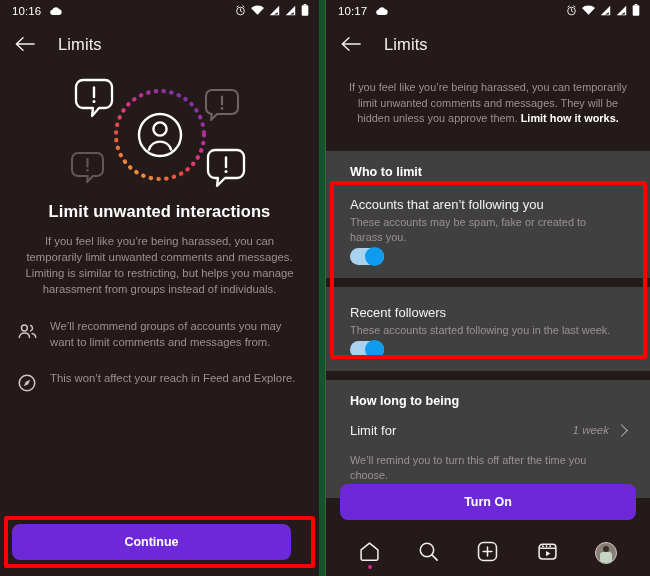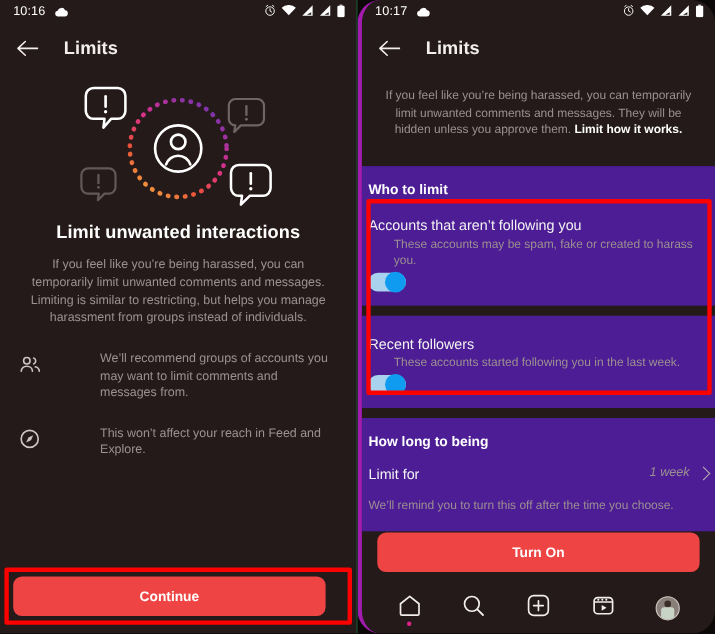--- a/index.html
+++ b/index.html
@@ -10,40 +10,40 @@
     overflow: hidden;
   }
   .stage { position: relative; width: 650px; height: 576px; display: flex; }
 
   .panel {
     position: relative;
     width: 325px; height: 576px;
     background: #251a1a;
     overflow: hidden;
   }
-  .panel.left  { border-right: 1px solid #14532d; }
-  .panel.right { border-left: 4px solid #a21caf; border-radius: 21px; }
+  .panel.left  { border-right: 6px solid #14532d; }
+  .panel.right { border-left: 1px solid #a21caf; }
 
   
   .statusbar {
     height: 22px;
     display: flex; align-items: center;
     padding: 0 10px 0 12px;
     color: #ffffff;
     font-size: 11px;
   }
   .status-time { font-size: 11.5px; letter-spacing: .1px; }
   .status-cloud { margin-left: 8px; display: inline-flex; }
   .status-right { margin-left: auto; display: flex; align-items: center; gap: 5px; }
 
   
   .appbar { height: 44px; display: flex; align-items: center; padding: 0 14px; }
   .back-arrow { width: 22px; height: 22px; display: inline-flex; align-items: center; justify-content: center; }
   .appbar-title {
-    color: #f3eeee; font-size: 16.5px; font-weight: 700;
+    color: #f3eeee; font-size: 16.5px; font-weight: 400;
     margin-left: 22px; letter-spacing: .1px;
   }
 
   
   .illus { position: relative; height: 130px; margin-top: 6px; }
   .illus-inner { position: absolute; left: 50%; top: 0; transform: translateX(-50%); width: 210px; height: 130px; }
 
   
   .hero-title {
     text-align: center; color: #ffffff;
@@ -51,34 +51,34 @@
     letter-spacing: .1px;
   }
   .hero-body {
     text-align: center; color: #9c9090;
     font-size: 11.3px; line-height: 16px;
     margin: 12px 24px 0 24px;
   }
 
   
   .features { margin-top: 22px; padding: 0 18px; }
-  .feature { display: flex; align-items: flex-start; margin-bottom: 21px; gap: 41px; }
+  .feature { display: flex; align-items: flex-start; margin-bottom: 21px; }
   .feature-icon {
     width: 26px; min-width: 26px; height: 22px;
     display: flex; align-items: center; justify-content: flex-start;
     margin-top: 1px;
   }
   .feature-text {
     color: #9c9090; font-size: 11.3px; line-height: 15.5px;
     padding-left: 6px;
   }
 
   
   .btn-primary {
-    background: #ef4444; color: #ffffff;
+    background: #6d28d9; color: #ffffff;
     font-size: 12.5px; font-weight: 700;
     border-radius: 8px; border: 0;
     height: 36px; width: 100%;
     display: flex; align-items: center; justify-content: center;
     cursor: pointer;
   }
 
   .continue-wrap {
     position: absolute; left: 12px; right: 28px; bottom: 16px;
   }
@@ -89,30 +89,30 @@
   #redbox-who      { left: 4px; right: 3px; top: 181px; height: 178px; }
 
   
   .intro {
     text-align: center; color: #9c9090;
     font-size: 10.9px; line-height: 15.5px;
     margin: 14px 20px 0 20px;
   }
   .intro .link { color: #ffffff; font-weight: 700; }
 
-  .section { background: #4c1d95; padding: 0 6px; }
+  .section { background: #404040; padding: 0 24px; }
   .section-title {
     color: #ffffff; font-size: 12.6px; font-weight: 700;
     padding: 14px 0 0 0;
   }
 
   .row { display: flex; align-items: flex-start; padding: 17px 0 13px 0; flex-direction: column; }
   .row-texts { flex: 1; padding-right: 14px; }
   .row-title { color: #f2f2f2; font-size: 13px; line-height: 17px; }
-  .row-sub { color: #9c9090; font-size: 10.9px; line-height: 15px; margin-top: 2px; margin-left: 23px; }
+  .row-sub { color: #9c9090; font-size: 10.9px; line-height: 15px; margin-top: 2px; }
 
   .toggle {
     width: 34px; min-width: 34px; height: 17px; border-radius: 9px;
     background: #a9d2ef; position: relative; margin-top: 3px; cursor: pointer;
   }
   .toggle .knob {
     position: absolute; right: 0; top: -1px;
     width: 19px; height: 19px; border-radius: 50%;
     background: #0f9bf0;
   }

